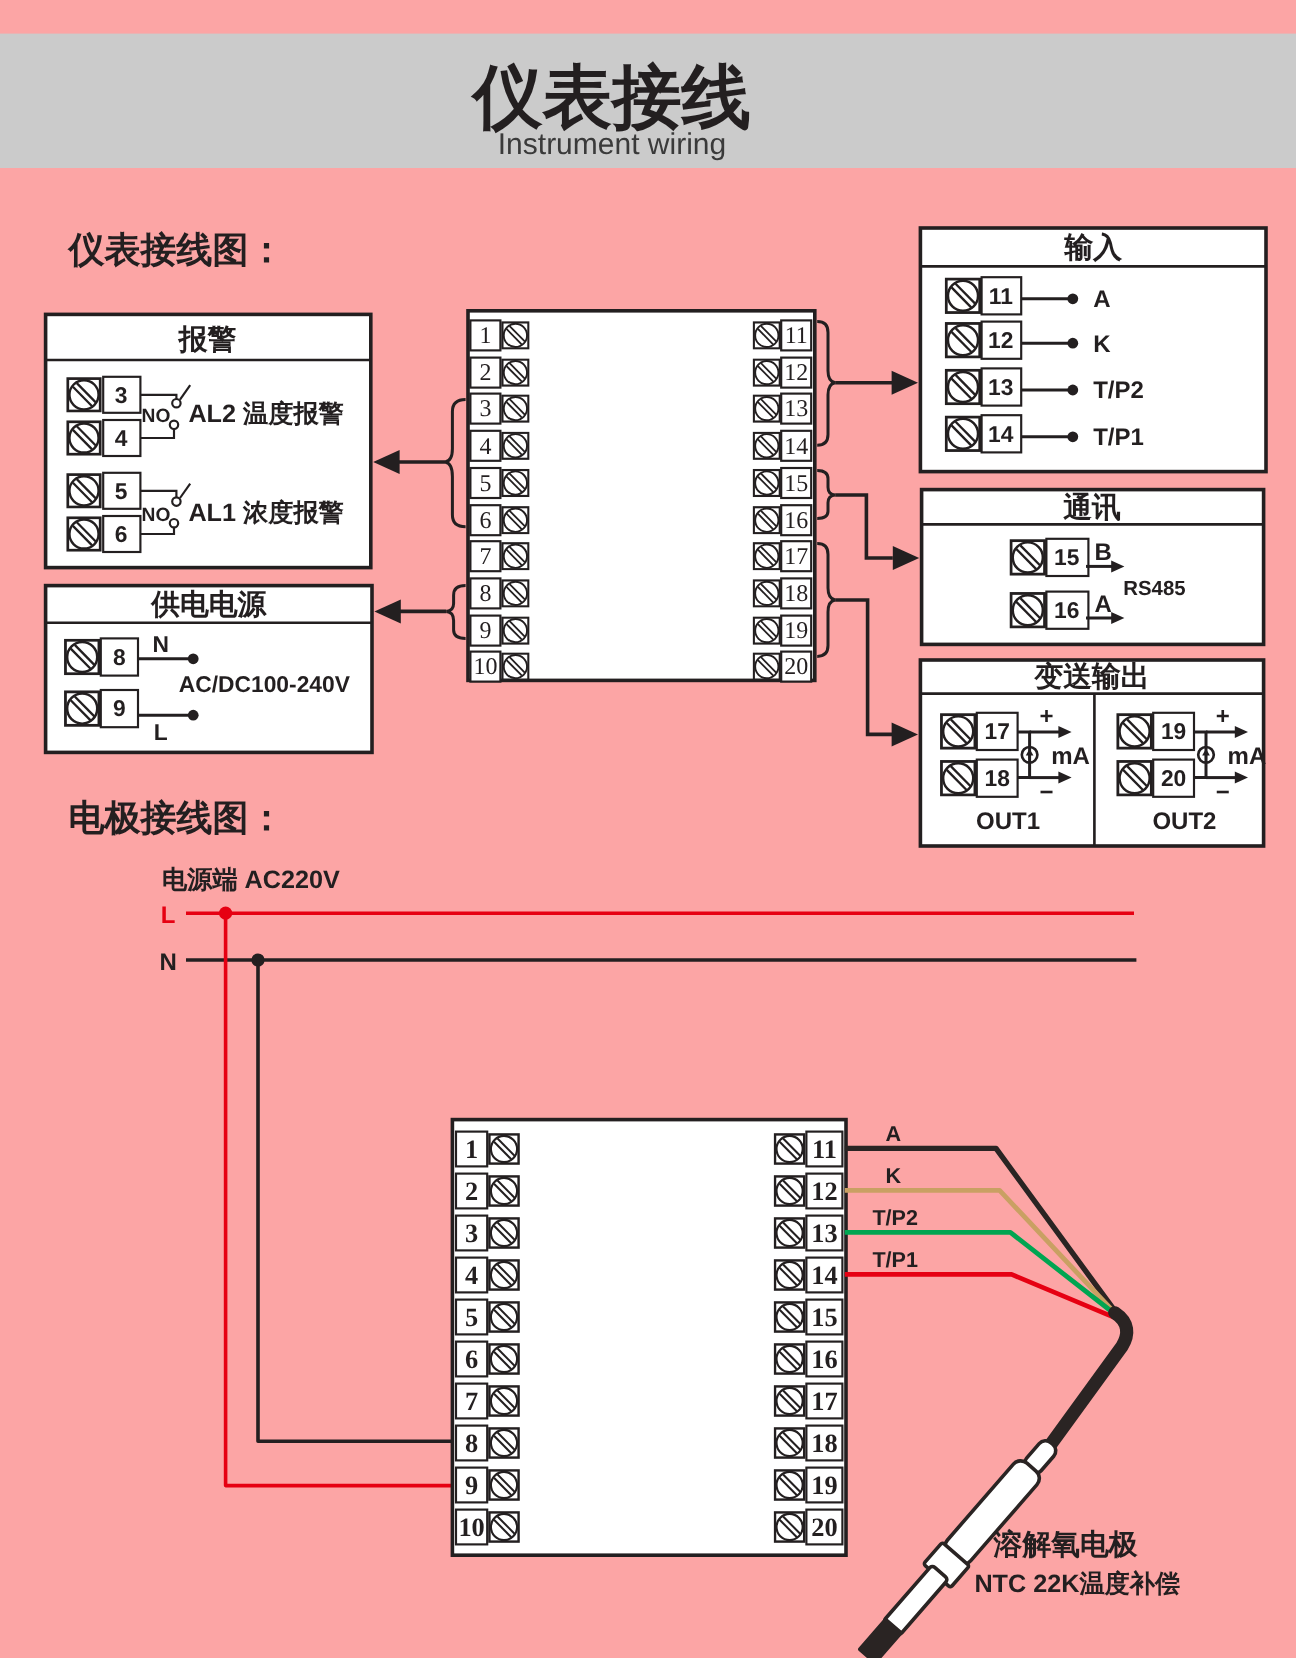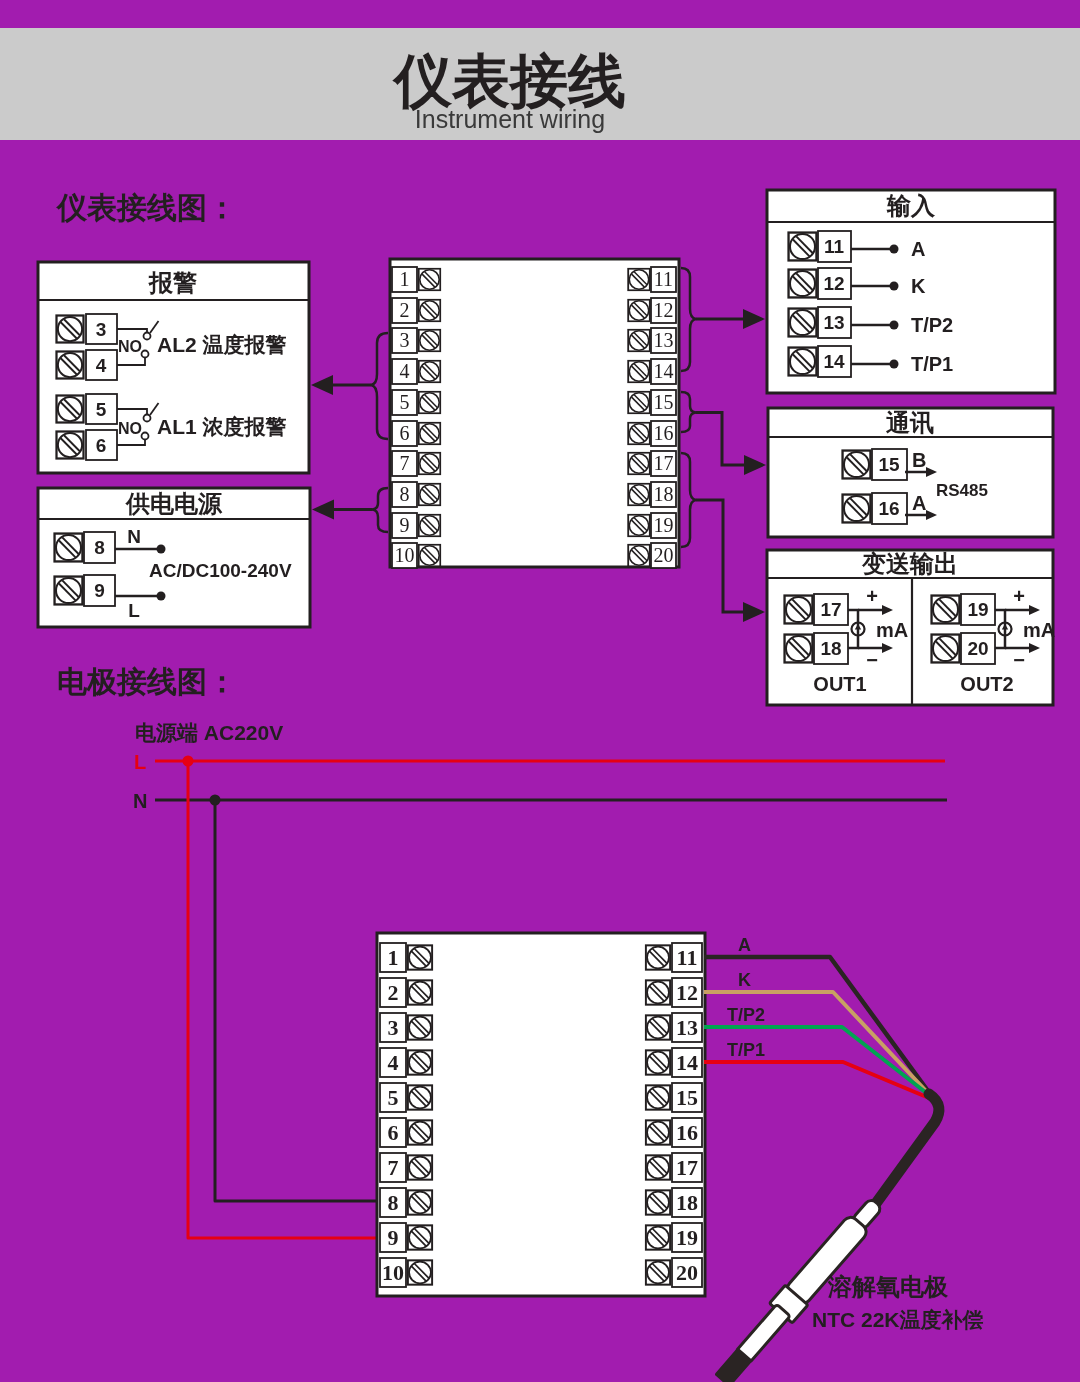--- a/index.html
+++ b/index.html
@@ -1,16 +1,16 @@
 <!DOCTYPE html>
 <html><head>
 <meta charset="utf-8">
 <style>
   html,body{margin:0;padding:0;background:#ffffff}
-  .stage{position:relative;width:1080px;height:1382px;background:#a21caf;overflow:hidden;
+  .stage{position:relative;width:1080px;height:1382px;background:#fca5a5;overflow:hidden;
          font-family:"Liberation Sans",sans-serif}
   svg{display:block}
   svg text{fill:#231f20;font-family:"Liberation Sans",sans-serif}
   .t-main{font-size:58px;font-weight:bold}
   .t-sub{font-size:25px;fill:#3a3a3a}
   .t-sec{font-size:30px;font-weight:bold}
   .t-box{font-size:24px;font-weight:600}
   .t-num{font-family:"Liberation Serif",serif;font-size:20px}
   .t-numb{font-family:"Liberation Serif",serif;font-size:22px;font-weight:bold}
   .t-side{font-size:19px;font-weight:600}

